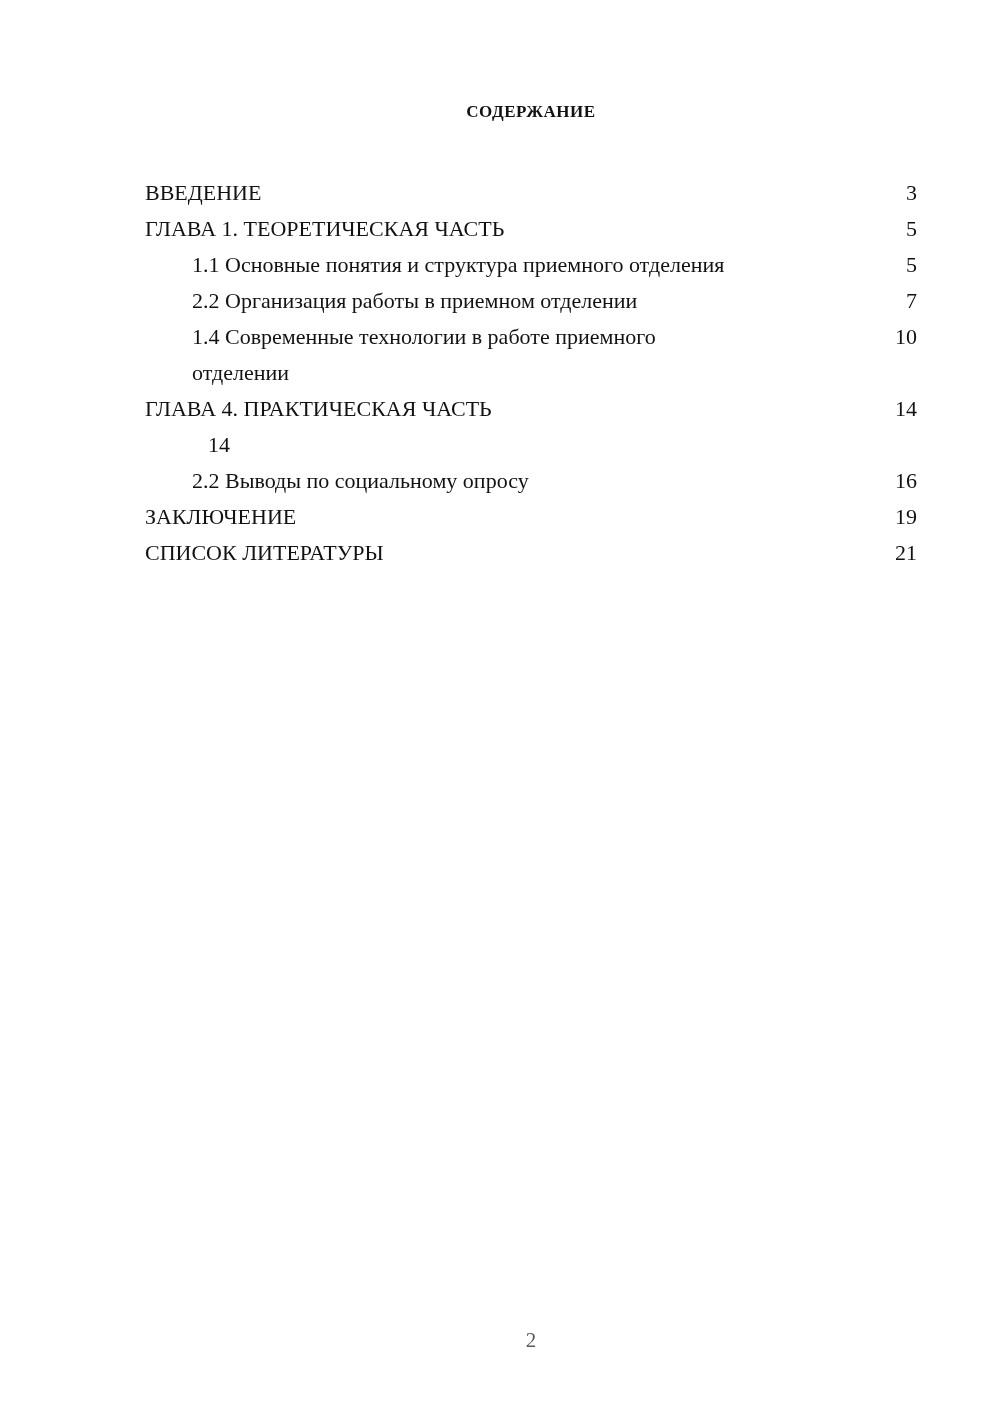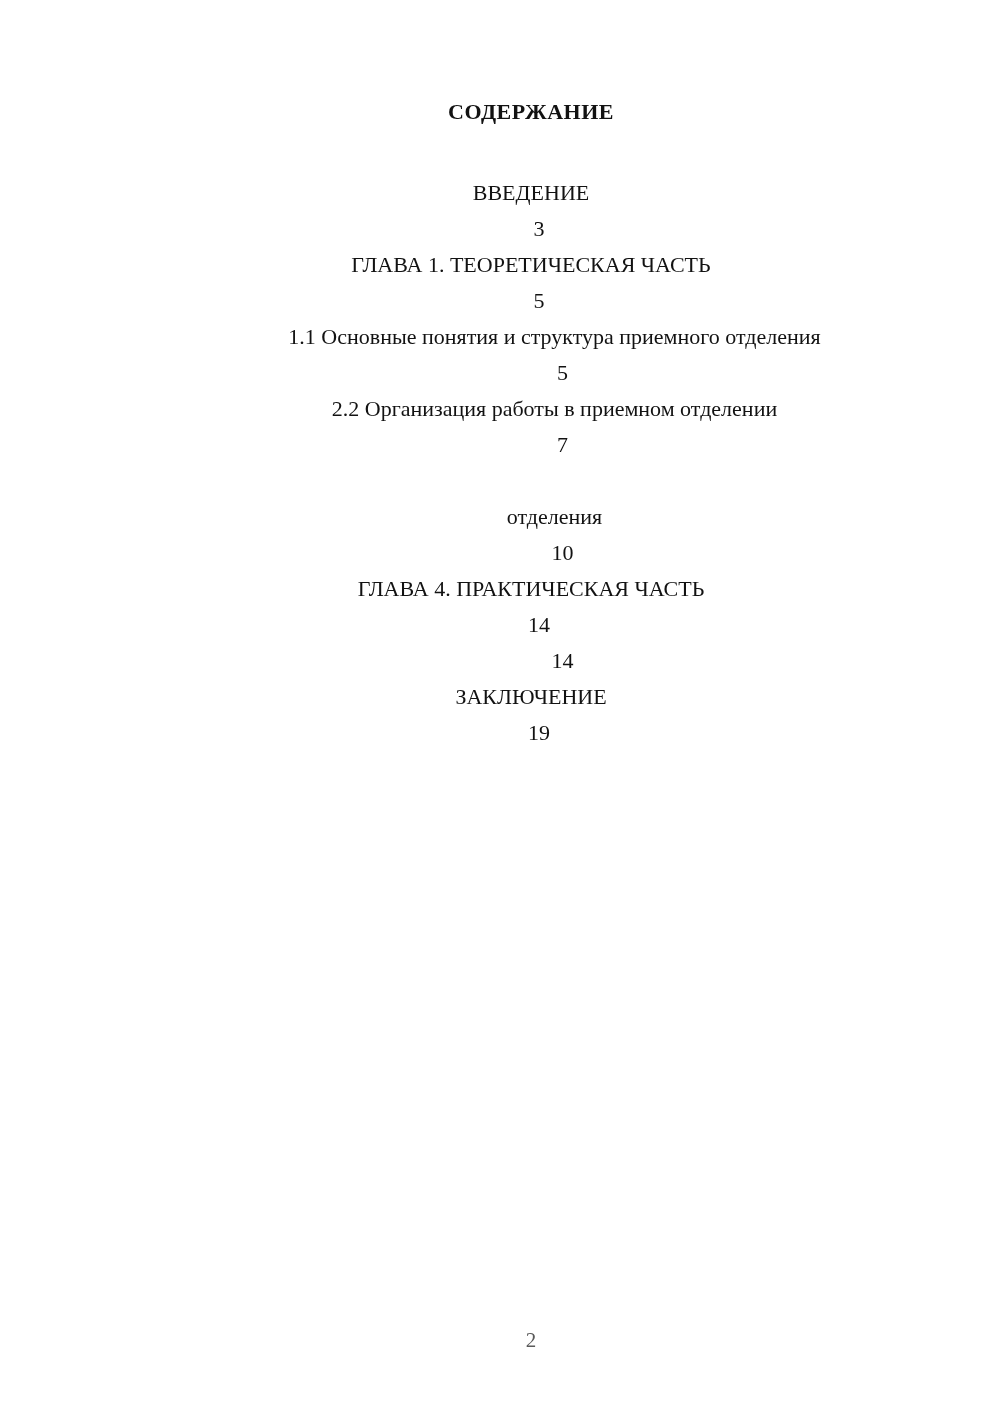--- a/index.html
+++ b/index.html
@@ -10,34 +10,33 @@
     height: 1414px;
     background: #ffffff;
     color: #121212;
     font-family: "Liberation Serif", "DejaVu Serif", serif;
     font-size: 22px;
     overflow: hidden;
   }
   .doc-title {
     margin: 97px 83px 0 145px;
     text-align: center;
-    font-size: 22px;
+    font-size: 17px;
     font-weight: bold;
     letter-spacing: 0.5px;
     line-height: 30px;
   }
   .toc {
     margin: 48px 83px 0 145px; 
   }
   .toc-row {
     display: flex;
     justify-content: space-between;
-    align-items: center;
+    align-items: flex-start;
     line-height: 36px;
-    flex-direction: column;
   }
   .toc-row.level-1 { padding-left: 47px; }
   .toc-label { flex: 1 1 auto; }
   .toc-page {
     flex: 0 0 auto;
     padding-left: 16px;
     text-align: right;
     white-space: nowrap;
   }
   .footer-folio {
@@ -74,37 +73,45 @@
       <span class="toc-page">5</span>
     </div>
 
     <div class="toc-row level-1">
       <span class="toc-label">2.2 Организация работы в приемном отделении</span>
       <span class="toc-page">7</span>
     </div>
 
 
     <div class="toc-row level-1">
-      <span class="toc-label"><br><span>отделения</span></span>
+      <span class="toc-label"><span>1.4 Современные технологии в работе приемного</span><br><span>отделении</span></span>
       <span class="toc-page">10</span>
     </div>
 
     <div class="toc-row level-0">
       <span class="toc-label">ГЛАВА 4. ПРАКТИЧЕСКАЯ ЧАСТЬ</span>
       <span class="toc-page">14</span>
     </div>
 
     <div class="toc-row level-1">
       <span class="toc-page">14</span>
     </div>
 
+    <div class="toc-row level-1">
+      <span class="toc-label">2.2 Выводы по социальному опросу</span>
+      <span class="toc-page">16</span>
+    </div>
 
     <div class="toc-row level-0">
       <span class="toc-label">ЗАКЛЮЧЕНИЕ</span>
       <span class="toc-page">19</span>
     </div>
 
+    <div class="toc-row level-0">
+      <span class="toc-label">СПИСОК ЛИТЕРАТУРЫ</span>
+      <span class="toc-page">21</span>
+    </div>
 
   </div>
 
   <div class="footer-folio">2</div>
 
 </div>
 
 </body></html>

